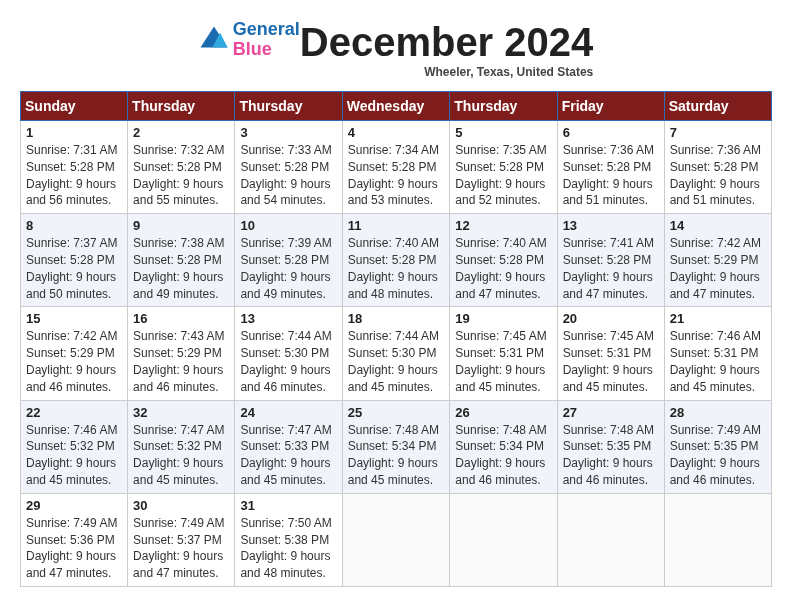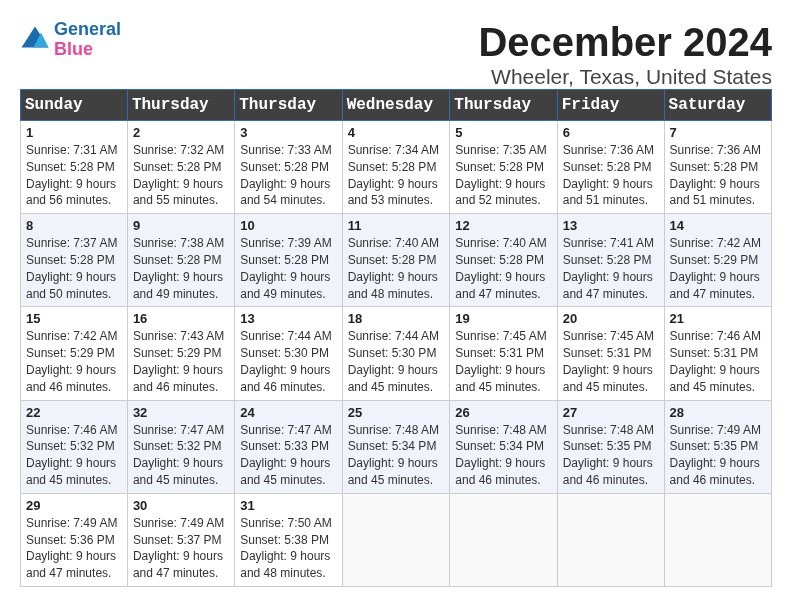--- a/index.html
+++ b/index.html
@@ -5,23 +5,23 @@
     * { box-sizing: border-box; margin: 0; padding: 0; }
     body {
       font-family: Arial, sans-serif;
       background: #fff;
       width: 792px;
       min-height: 612px;
       padding: 20px;
     }
     .header {
       display: flex;
-      justify-content: space-between;
+      justify-content: center;
       align-items: flex-start;
-      margin-bottom: 0;
+      margin-bottom: 12px;
     }
     .logo {
       display: flex;
       align-items: center;
       gap: 4px;
     }
     .logo-text {
       font-size: 18px;
       font-weight: bold;
       color: #333;
@@ -32,38 +32,37 @@
       width: 30px;
       height: 30px;
     }
     .title-block { text-align: right; }
     .title-block h1 {
       font-size: 40px;
       font-weight: bold;
       color: #222;
     }
     .title-block h2 {
-      font-size: 21px;
-      font-weight: normal;
+      font-size: 12px;
+      font-weight: bold;
       color: #444;
     }
     table {
       width: 100%;
       border-collapse: collapse;
       font-size: 11px;
     }
     thead tr th {
-      background: #404040;
+      background: #7f1d1d;
       color: #fff;
       padding: 6px 4px;
       text-align: left;
-      font-size: 16px;
+      font-size: 14px;
       font-weight: bold;
       border: 1px solid #2a6db5;
-      font-family: Liberation Mono, monospace;
     }
     tbody tr td {
       border: 1px solid #ccc;
       vertical-align: top;
       padding: 4px 5px;
       width: 108px;
       min-height: 80px;
       background: #fff;
     }
     tbody tr:nth-child(even) td {

